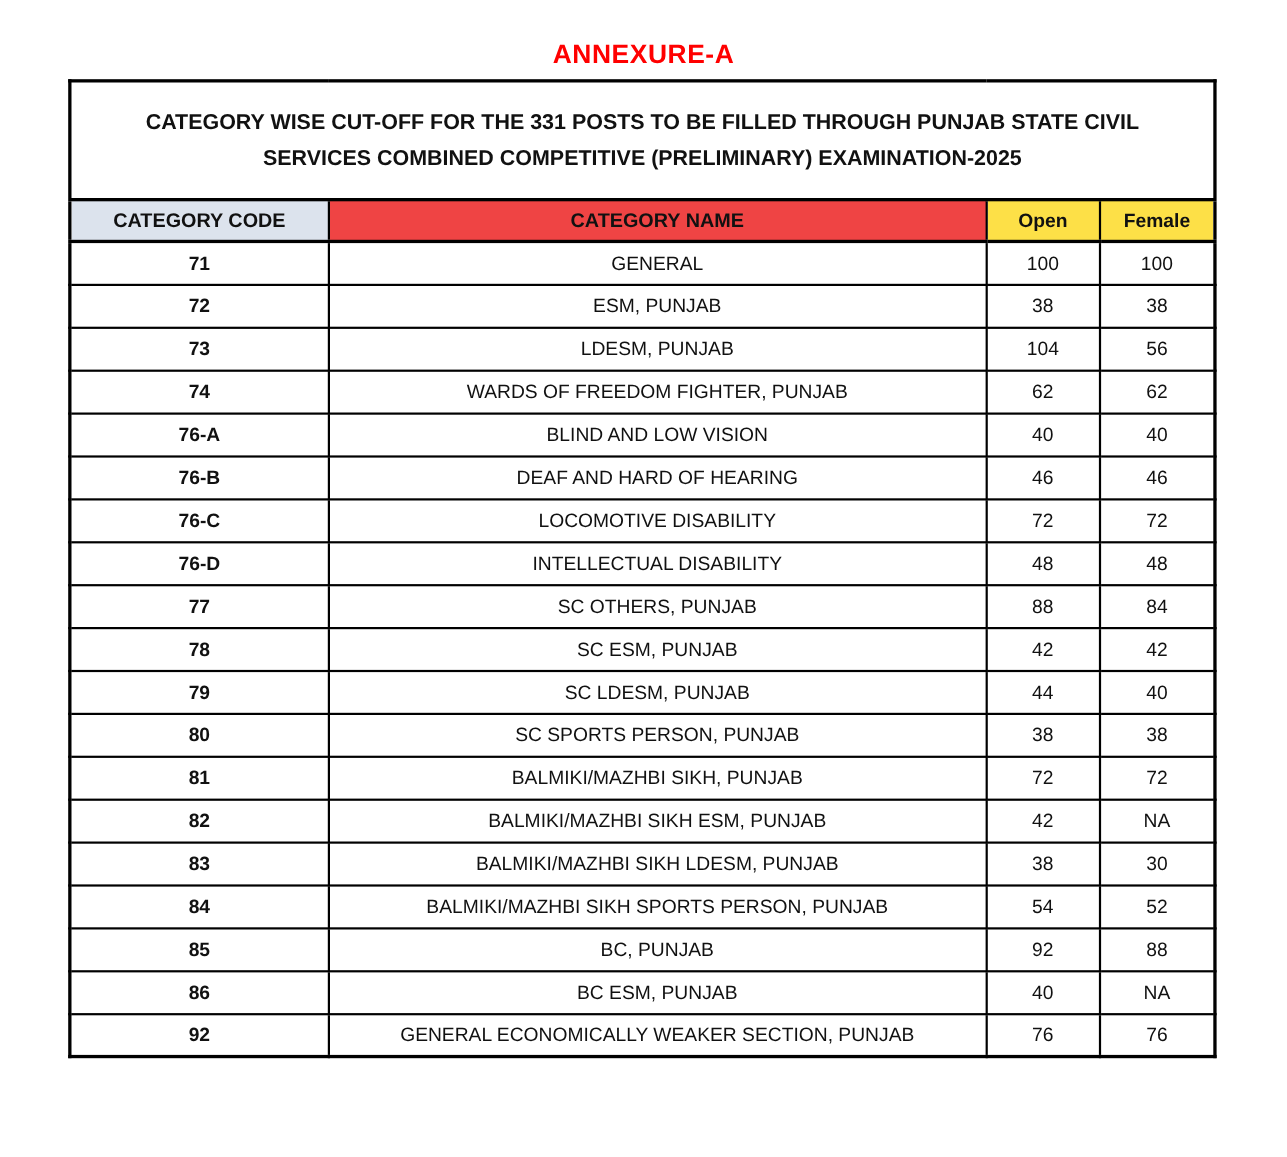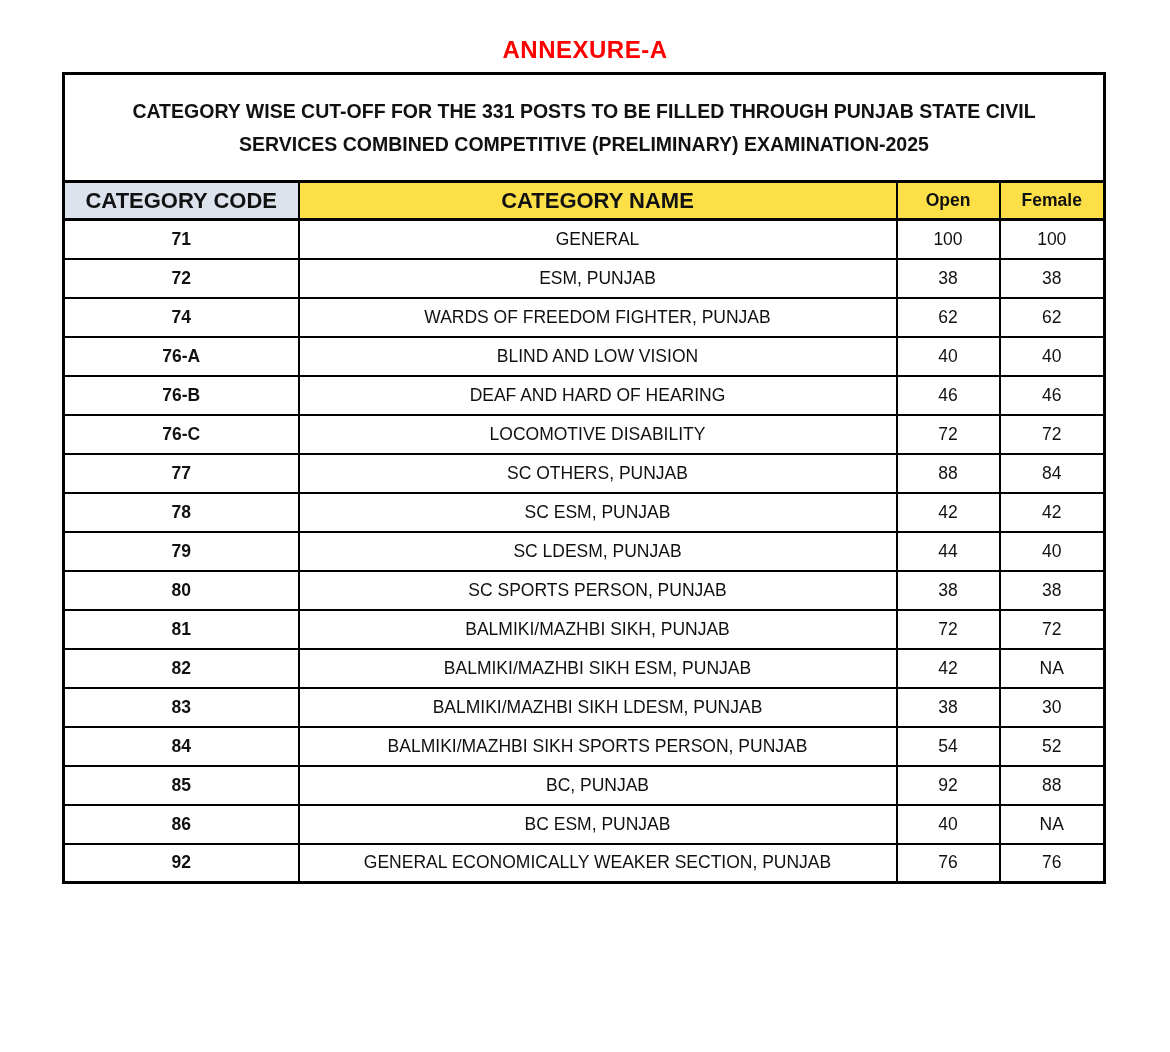--- a/index.html
+++ b/index.html
@@ -59,21 +59,21 @@
     padding: 0 64px;
     border-bottom: 3px solid #000000;
     background: #ffffff;
   }
   tr.header-row th {
     height: 38px;
     background: #dce3ed;
     font-weight: bold;
     border-bottom: 3px solid #000000;
   }
-  th.h-code, th.h-name { font-size: 22px; }
+  th.h-code, th.h-name { font-size: 18px; }
   th.h-open, th.h-female { font-size: 17.5px; }
 
   tr.data-row td { height: 39px; font-size: 17.5px; background: #ffffff; }
   td.code { font-weight: bold; }
   td.name { font-weight: normal; }
   td.num  { font-weight: normal; font-size: 18px; }
 </style>
 </head>
 <body>
 
@@ -87,39 +87,45 @@
       <col class="c-name">
       <col class="c-open">
       <col class="c-female">
     </colgroup>
     <tbody>
       <tr>
         <td class="title-cell" colspan="4">CATEGORY WISE CUT-OFF FOR THE 331 POSTS TO BE FILLED THROUGH PUNJAB STATE CIVIL SERVICES COMBINED COMPETITIVE (PRELIMINARY) EXAMINATION-2025</td>
       </tr>
       <tr class="header-row">
         <th class="h-code" style="background: rgb(220, 227, 237);">CATEGORY CODE</th>
-        <th class="h-name" style="background: #fde047;">CATEGORY NAME</th>
+        <th class="h-name" style="background: #ef4444;">CATEGORY NAME</th>
         <th class="h-open" style="background: #fde047;">Open</th>
         <th class="h-female" style="background: #fde047;">Female</th>
       </tr>
 
     <tr class="data-row">
       <td class="code">71</td>
       <td class="name">GENERAL</td>
       <td class="num">100</td>
       <td class="num">100</td>
     </tr>
 
     <tr class="data-row">
       <td class="code">72</td>
       <td class="name">ESM, PUNJAB</td>
       <td class="num">38</td>
       <td class="num">38</td>
     </tr>
 
+    <tr class="data-row">
+      <td class="code">73</td>
+      <td class="name">LDESM, PUNJAB</td>
+      <td class="num">104</td>
+      <td class="num">56</td>
+    </tr>
 
     <tr class="data-row">
       <td class="code">74</td>
       <td class="name">WARDS OF FREEDOM FIGHTER, PUNJAB</td>
       <td class="num">62</td>
       <td class="num">62</td>
     </tr>
 
     <tr class="data-row">
       <td class="code">76-A</td>
@@ -135,20 +141,26 @@
       <td class="num">46</td>
     </tr>
 
     <tr class="data-row">
       <td class="code">76-C</td>
       <td class="name">LOCOMOTIVE DISABILITY</td>
       <td class="num">72</td>
       <td class="num">72</td>
     </tr>
 
+    <tr class="data-row">
+      <td class="code">76-D</td>
+      <td class="name">INTELLECTUAL DISABILITY</td>
+      <td class="num">48</td>
+      <td class="num">48</td>
+    </tr>
 
     <tr class="data-row">
       <td class="code">77</td>
       <td class="name">SC OTHERS, PUNJAB</td>
       <td class="num">88</td>
       <td class="num">84</td>
     </tr>
 
     <tr class="data-row">
       <td class="code">78</td>

